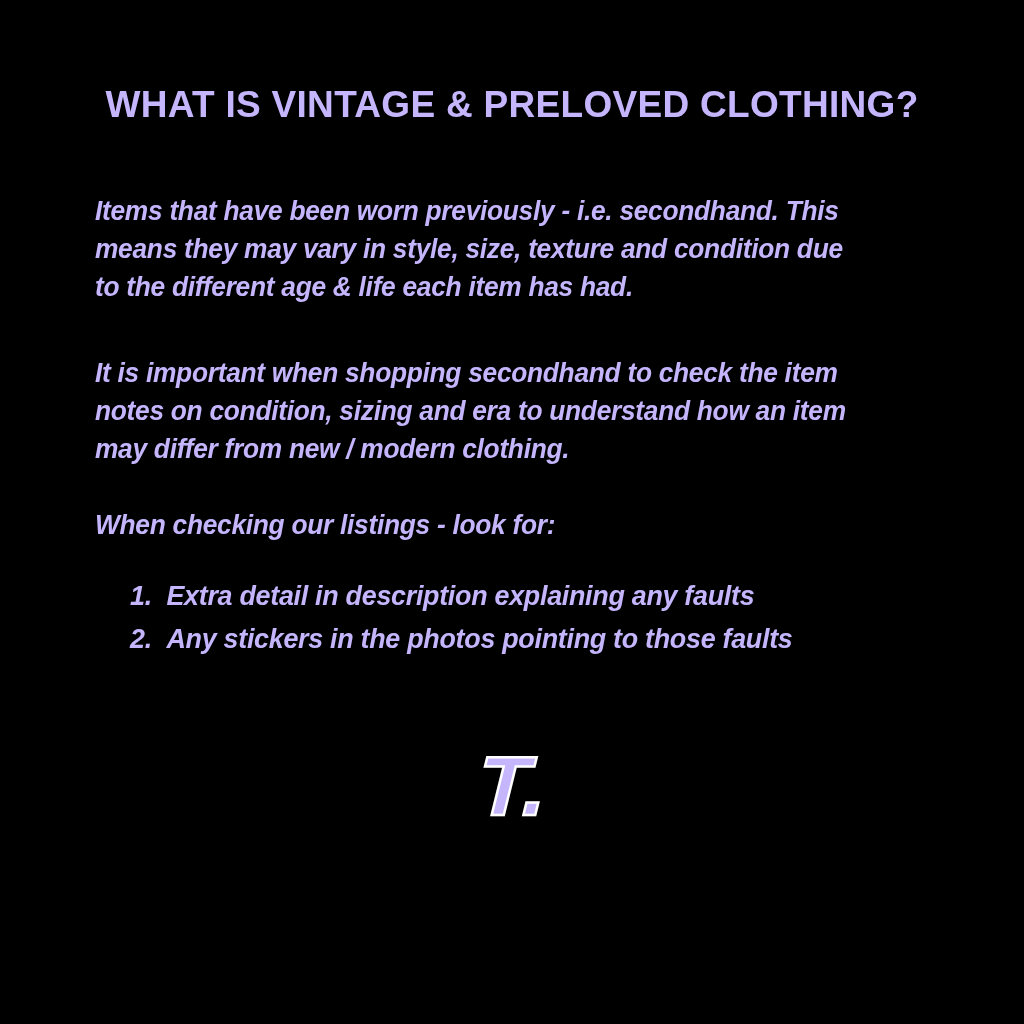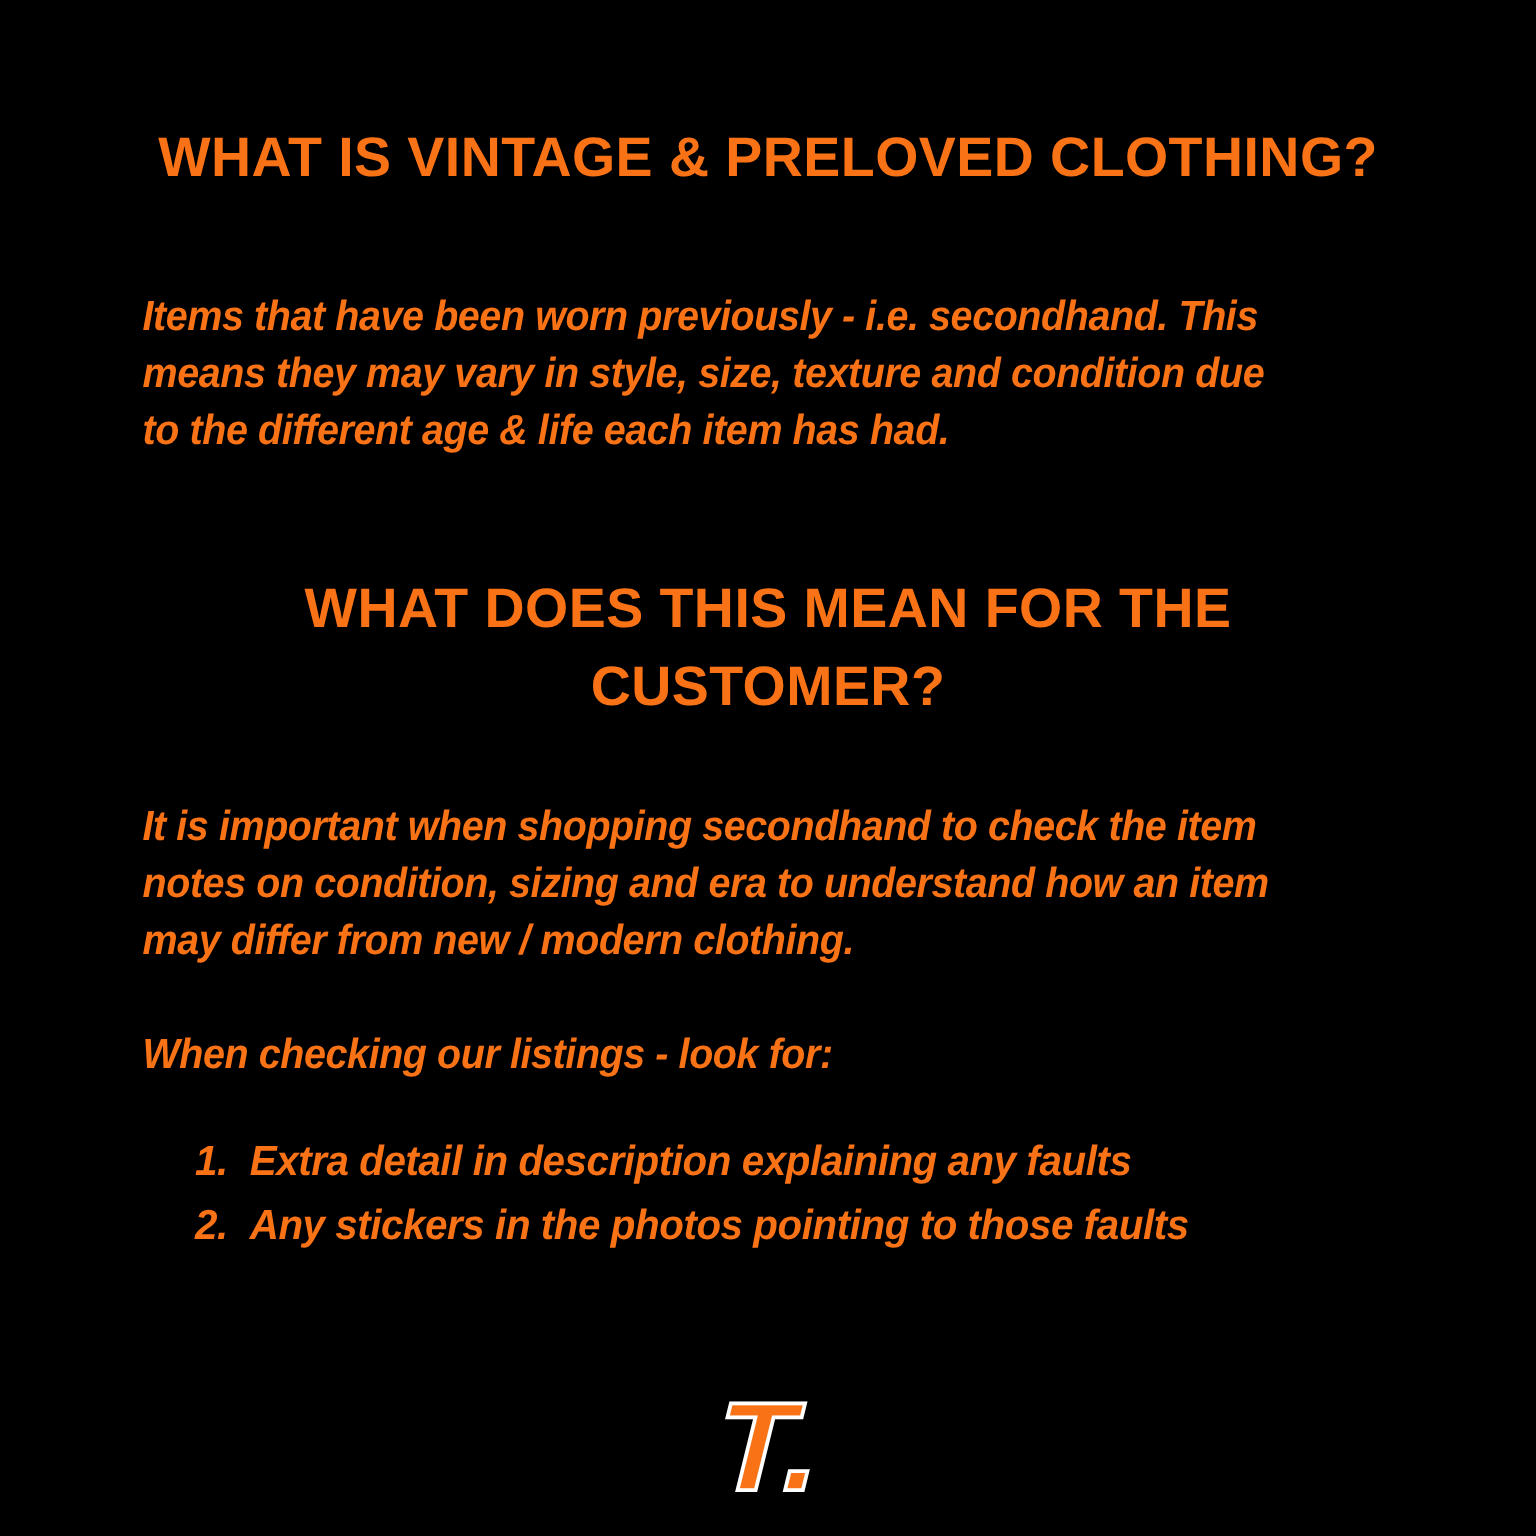--- a/index.html
+++ b/index.html
@@ -2,21 +2,21 @@
 <html><head>
 <meta charset="utf-8">
 <style>
   html, body { margin: 0; padding: 0; background: #000; }
   .canvas {
     position: relative;
     width: 1024px;
     height: 1024px;
     margin: 0 auto;
     background: #000000;
-    color: #f97316;
+    color: #c4b5fd;
     overflow: hidden;
     font-family: "Liberation Sans", sans-serif;
   }
   .h1 {
     margin: 82px 0 0 0;
     text-align: center;
     font-size: 37px;
     font-weight: bold;
     line-height: 46px;
     letter-spacing: 0.3px;
@@ -77,24 +77,20 @@
 <div class="canvas">
 
   <div class="h1">WHAT IS VINTAGE &amp; PRELOVED CLOTHING?</div>
 
   <div class="body-par p1">
     <div class="line">Items that have been worn previously - i.e. secondhand. This</div>
     <div class="line">means they may vary in style, size, texture and condition due</div>
     <div class="line">to the different age &amp; life each item has had.</div>
   </div>
 
-  <div class="h2">
-    <div class="line">WHAT DOES THIS MEAN FOR THE</div>
-    <div class="line">CUSTOMER?</div>
-  </div>
 
   <div class="body-par p2">
     <div class="line">It is important when shopping secondhand to check the item</div>
     <div class="line">notes on condition, sizing and era to understand how an item</div>
     <div class="line">may differ from new / modern clothing.</div>
   </div>
 
   <div class="body-par p3">
     <div class="line">When checking our listings - look for:</div>
   </div>

